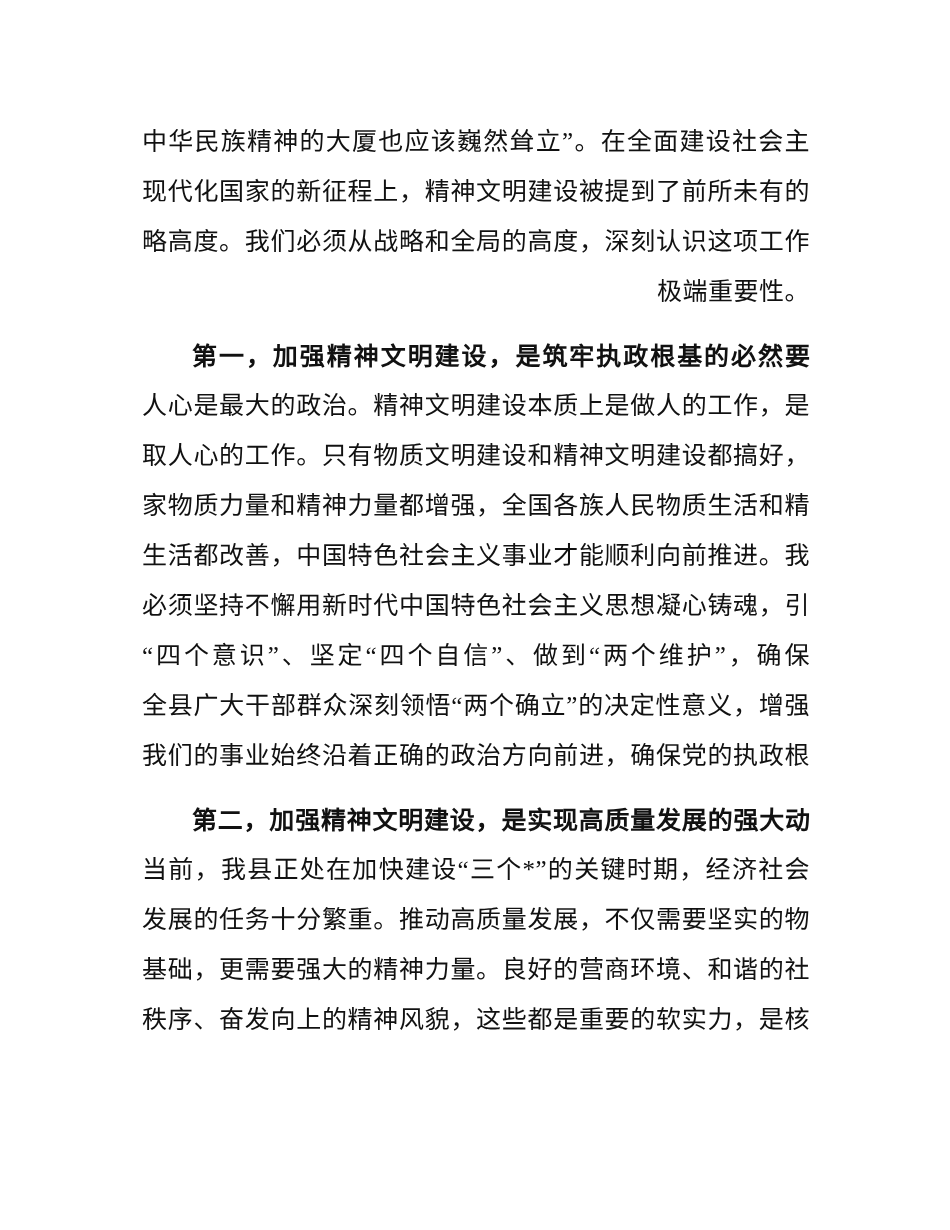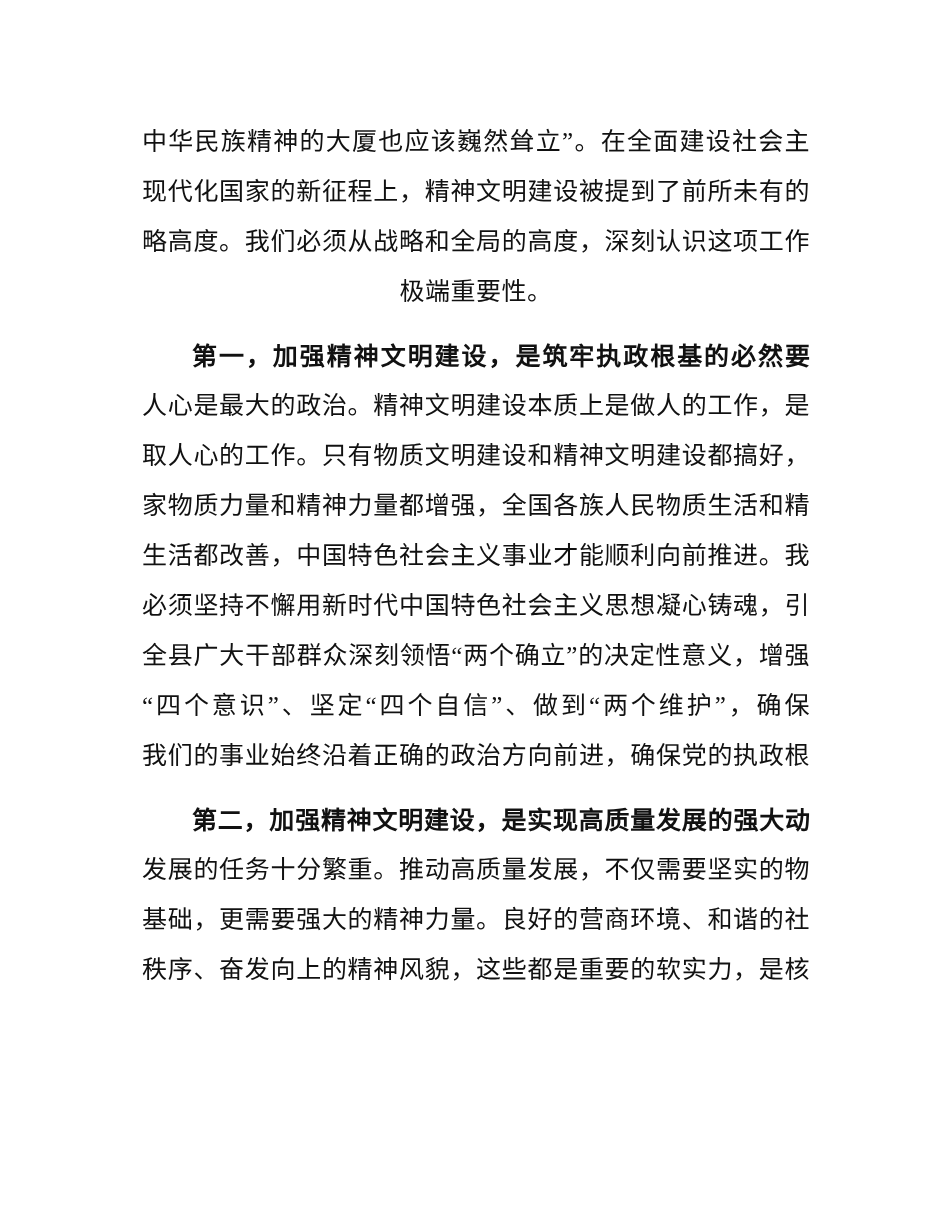--- a/index.html
+++ b/index.html
@@ -20,21 +20,21 @@
   }
   .para {
     margin: 0 0 14px 0;
     padding: 0;
   }
   .line {
     font-size: 25px;
     line-height: 50px;
     height: 50px;
     overflow: hidden;
-    text-align: center;
+    text-align: right;
     letter-spacing: 0.5px;
   }
   .line.fill {
     text-align: justify;
     text-align-last: justify;
     text-justify: inter-character;
   }
   .line.bold {
     font-weight: 700;
     font-family: "Liberation Sans", "DejaVu Sans", sans-serif;
@@ -55,24 +55,25 @@
         <div class="line fill">略高度。我们必须从战略和全局的高度，深刻认识这项工作的</div>
         <div class="line">极端重要性。</div>
       </div>
       <div class="para indent-first">
         <div class="line fill bold">第一，加强精神文明建设，是筑牢执政根基的必然要求。</div>
         <div class="line fill">人心是最大的政治。精神文明建设本质上是做人的工作，是争</div>
         <div class="line fill">取人心的工作。只有物质文明建设和精神文明建设都搞好，国</div>
         <div class="line fill">家物质力量和精神力量都增强，全国各族人民物质生活和精神</div>
         <div class="line fill">生活都改善，中国特色社会主义事业才能顺利向前推进。我们</div>
         <div class="line fill">必须坚持不懈用新时代中国特色社会主义思想凝心铸魂，引导</div>
+        <div class="line fill">“四个意识”、坚定“四个自信”、做到“两个维护”，确保</div>
         <div class="line fill">全县广大干部群众深刻领悟“两个确立”的决定性意义，增强</div>
-        <div class="line fill">“四个意识”、坚定“四个自信”、做到“两个维护”，确保</div>
         <div class="line fill">我们的事业始终沿着正确的政治方向前进，确保党的执政根基</div>
       </div>
       <div class="para indent-first">
         <div class="line fill bold">第二，加强精神文明建设，是实现高质量发展的强大动力。</div>
+        <div class="line fill">当前，我县正处在加快建设“三个*”的关键时期，经济社会</div>
         <div class="line fill">发展的任务十分繁重。推动高质量发展，不仅需要坚实的物质</div>
         <div class="line fill">基础，更需要强大的精神力量。良好的营商环境、和谐的社会</div>
         <div class="line fill">秩序、奋发向上的精神风貌，这些都是重要的软实力，是核心</div>
       </div>
     </div>
 </main>
 
 </body></html>

